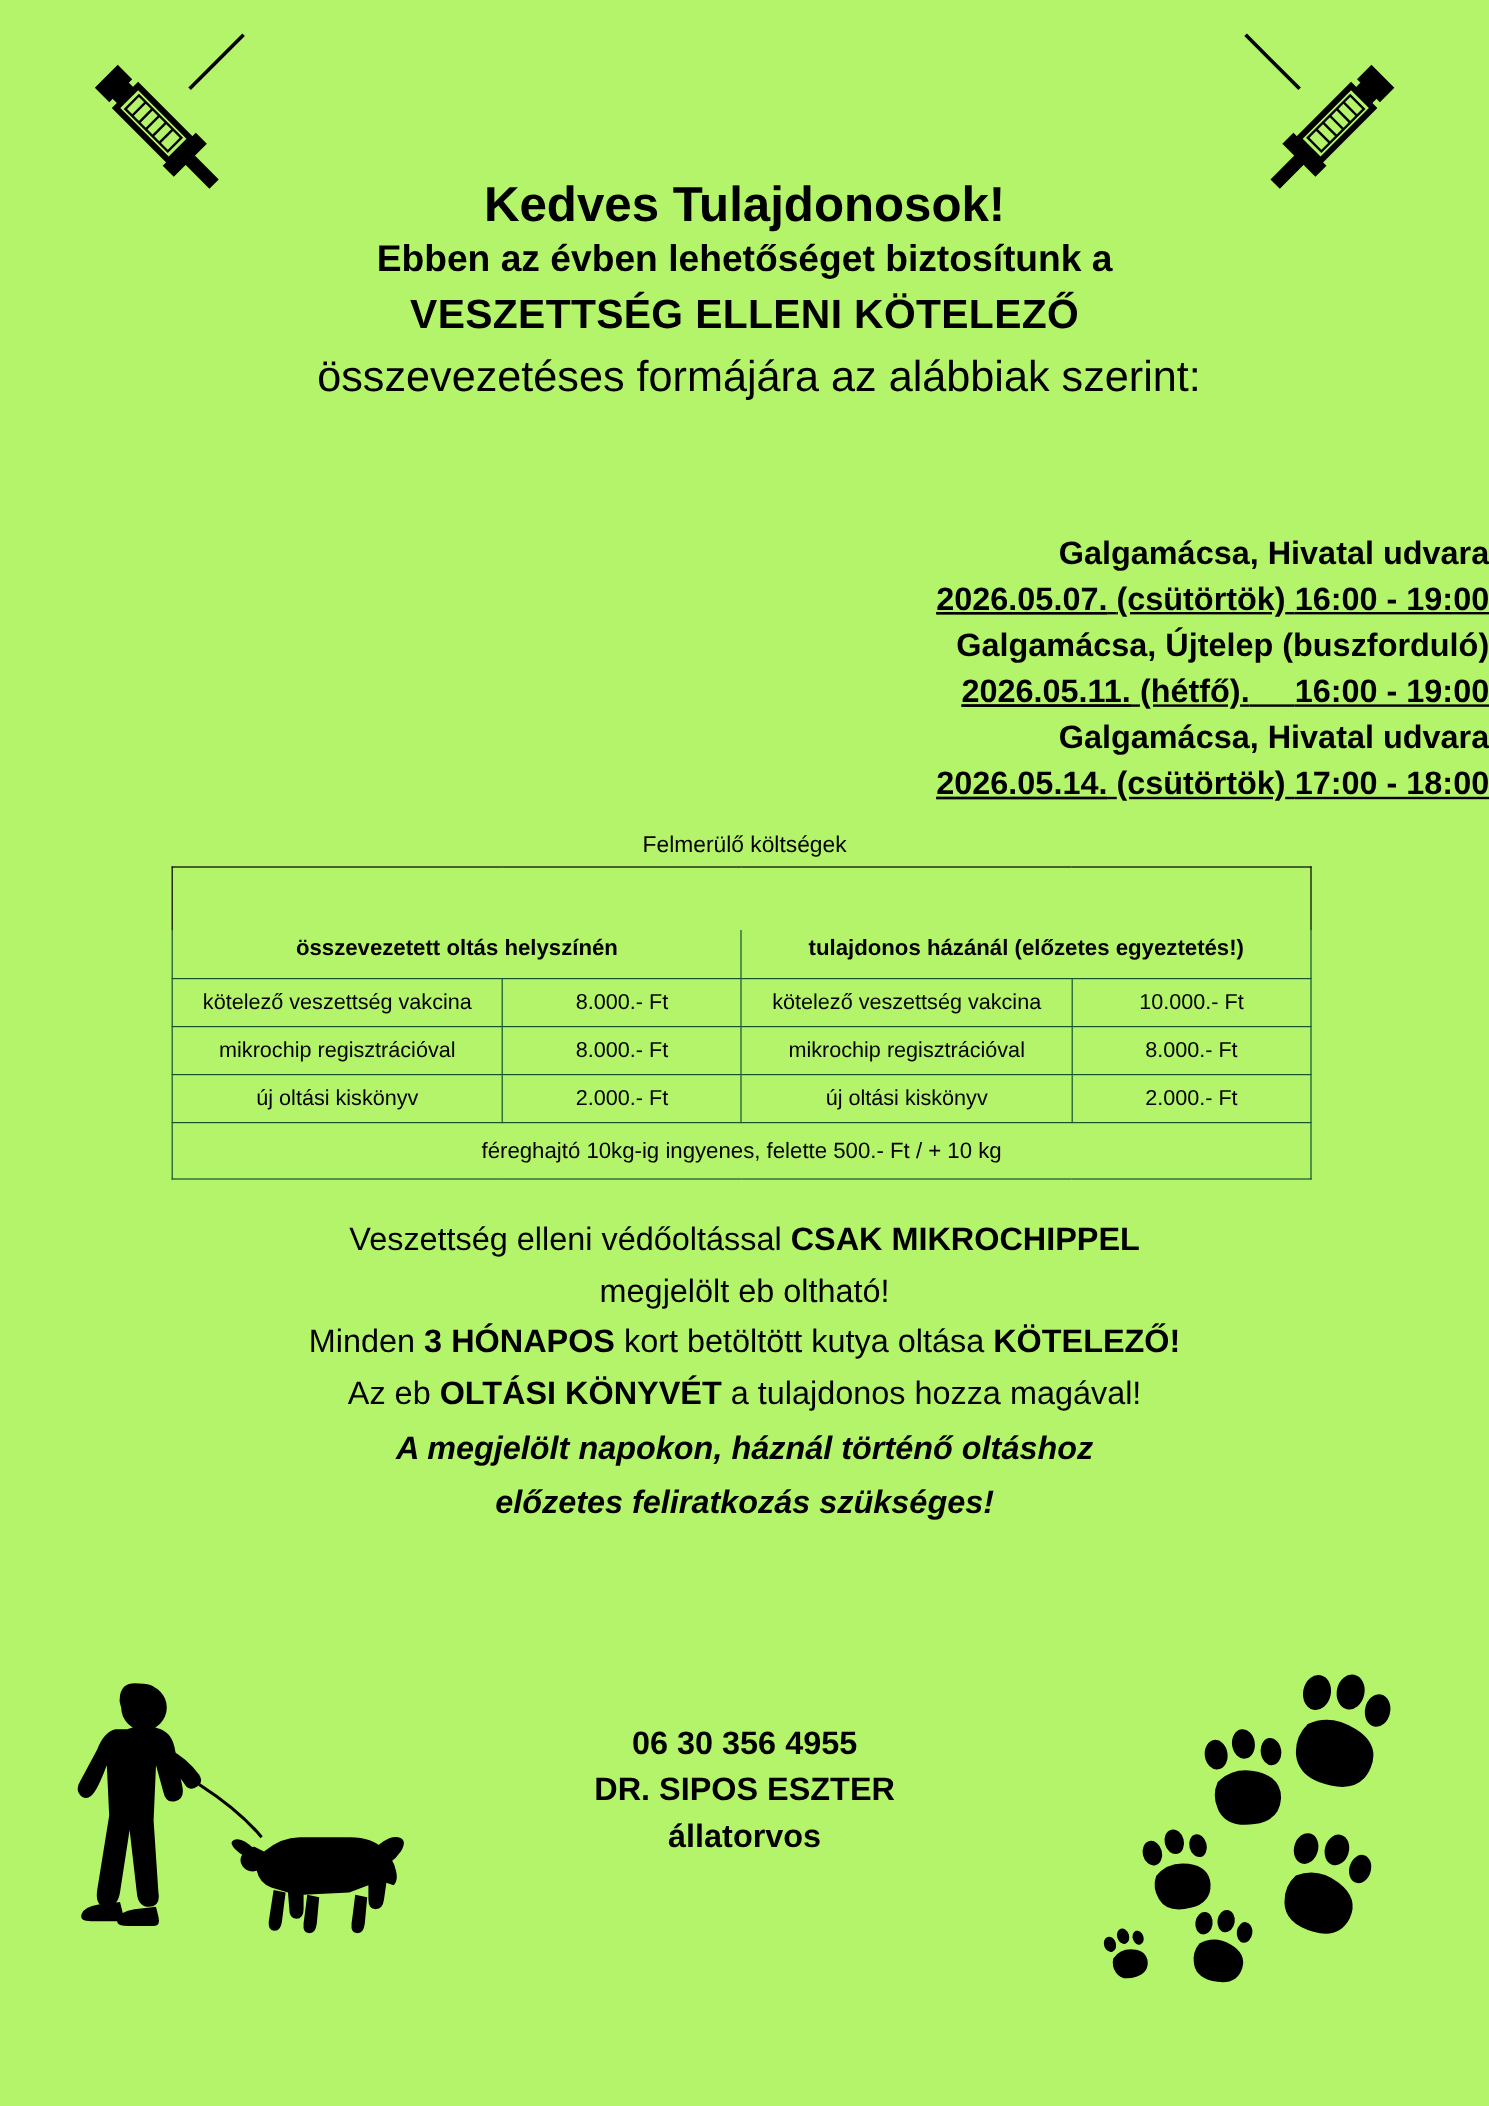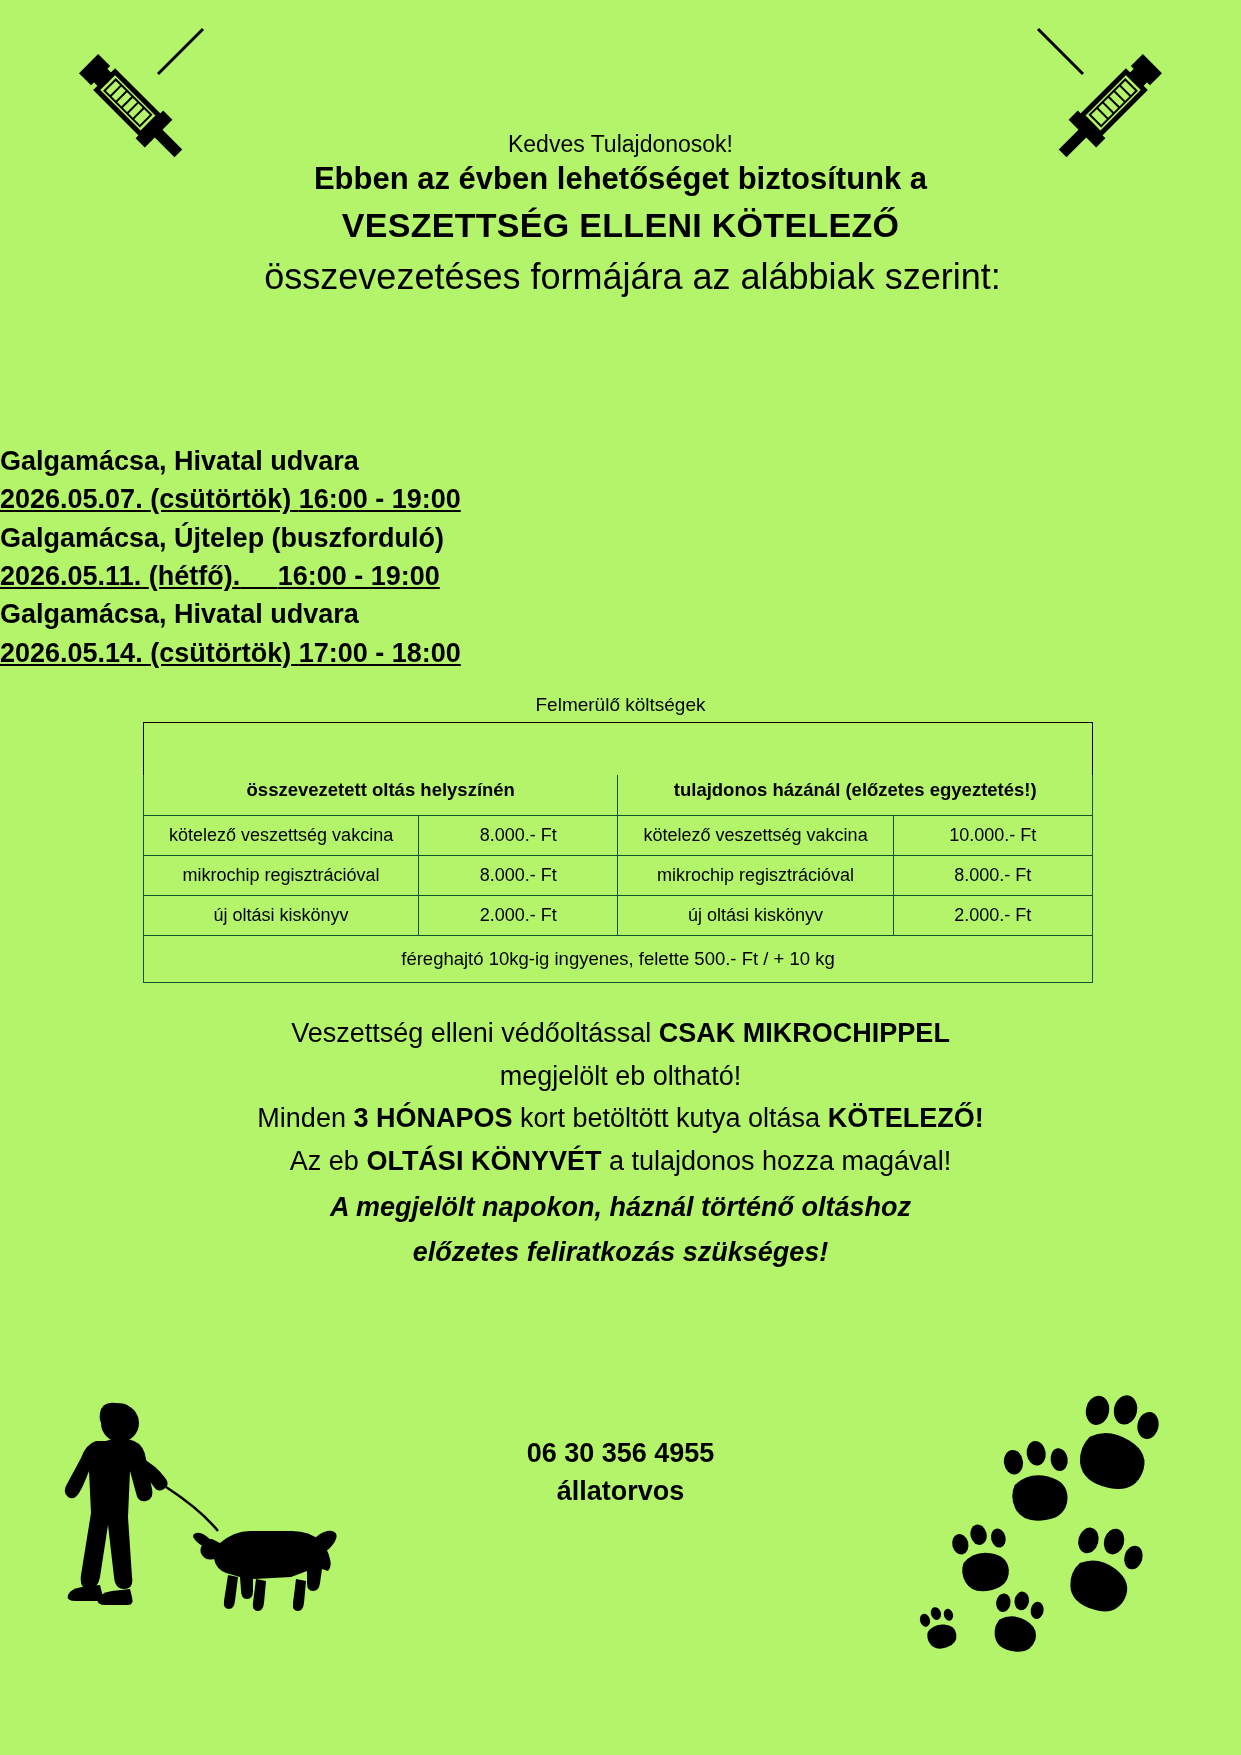--- a/index.html
+++ b/index.html
@@ -33,23 +33,24 @@
 
   
   .headings {
     position: absolute;
     left: 0;
     right: 0;
     top: 130px;
     text-align: center;
   }
   .h-line1 {
-    font-size: 23px;
-    font-weight: normal;
+    font-size: 41px;
+    font-weight: bold;
     line-height: 1.28;
+    margin-top: 14px;
   }
   .h-line2 {
     font-size: 31px;
     font-weight: bold;
     line-height: 1.28;
   }
   .h-line3 {
     font-size: 34px;
     font-weight: bold;
     line-height: 1.3;
@@ -70,21 +71,21 @@
     margin-top: 6px;
     padding-left: 24px;
   }
 
   
   .schedule {
     position: absolute;
     left: 0;
     right: 0;
     top: 442px;
-    text-align: left;
+    text-align: right;
     font-size: 27px;
     font-weight: bold;
     line-height: 1.42;
   }
   .schedule .loc { display: block; }
   .schedule .when { display: block; text-decoration: underline; }
   .schedule .u { text-decoration: underline; text-underline-offset: 2px;}
 
   
   .costs-caption {
@@ -303,20 +304,21 @@
     </div>
     <div>
       <span>Az eb </span><span class="b">OLTÁSI KÖNYVÉT</span><span> a tulajdonos hozza magával!</span>
     </div>
     <div class="italic-block">A megjelölt napokon, háznál történő oltáshoz</div>
     <div class="italic-block">előzetes feliratkozás szükséges!</div>
   </div>
 
   <div class="contact">
     <div>06 30 356 4955</div>
+    <div>DR. SIPOS ESZTER</div>
     <div>állatorvos</div>
   </div>
 
   <div class="walker">
     <svg viewBox="0 0 300 300" width="300" height="300" aria-hidden="true">
       <g fill="#000">
 
         <circle cx="60" cy="28" r="19"></circle>
         <path d="M56 8 q-14 -2 -16 10 q-2 10 6 14 q-2 -14 10 -18 q10 -3 14 3 q2 -9 -14 -9z"></path>
         <path d="M46 46 q14 -6 28 0 q10 4 12 18 l6 30 q2 10 -6 12 q-8 2 -10 -8 l-6 -22 l-2 46 l4 60 q2 12 -8 12 q-9 0 -10 -12 l-6 -52 l-8 52 q-2 12 -11 12 q-10 0 -8 -14 l10 -62 l-2 -42 q-6 16 -10 22 q-5 8 -11 4 q-6 -5 -1 -13 l14 -26 q5 -14 15 -17z"></path>

